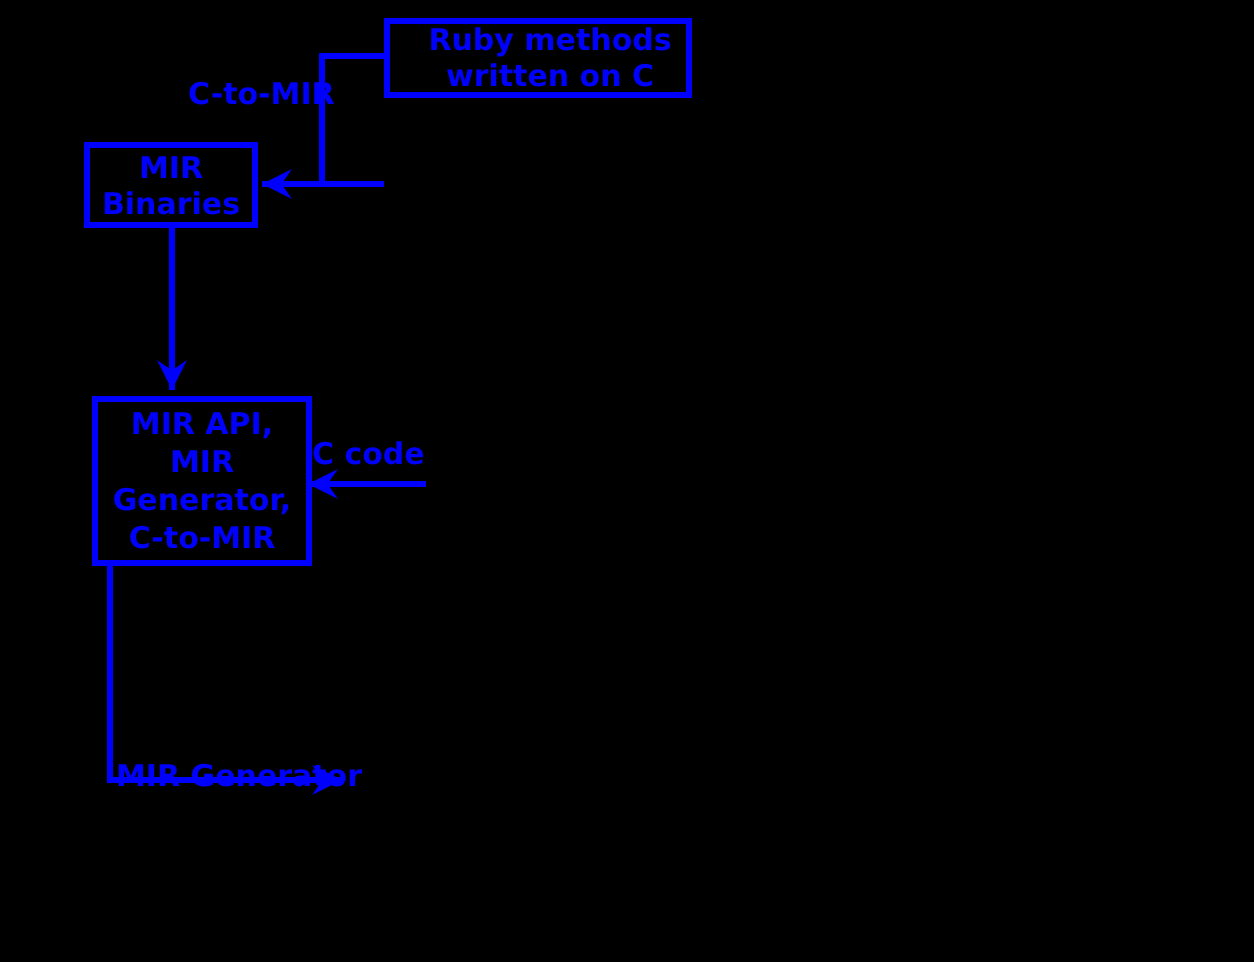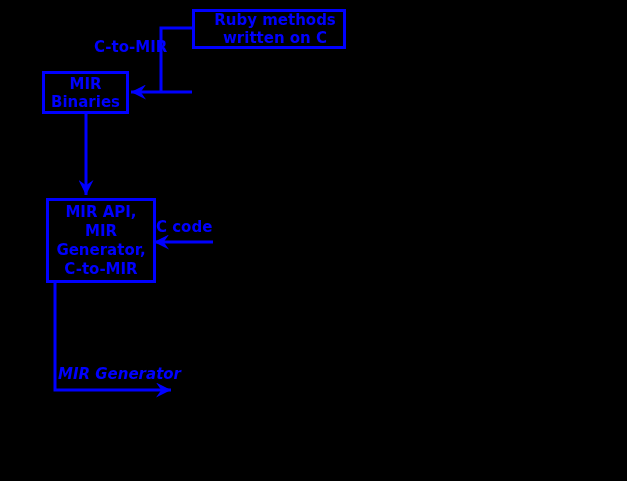--- a/index.html
+++ b/index.html
@@ -44,21 +44,21 @@
   .edge-label {
     position: absolute;
     color: var(--accent);
     font-weight: bold;
     font-size: 15px;
     line-height: 16px;
     white-space: pre;
   }
   .lbl-ctomir { left: 94px;  top: 39px;  }
   .lbl-ccode  { left: 156px; top: 219px; }
-  .lbl-mirgen { left: 58px;  top: 366px; font-style: italic; }
+  .lbl-mirgen { left: 58px;  top: 380px; }
 </style>
 </head>
 <body>
 
 <div class="stage">
 
   <svg class="wires" viewBox="0 0 627 481" xmlns="http://www.w3.org/2000/svg">
     <defs>
       <marker id="ah" viewBox="0 0 10 10" refX="10" refY="5" markerWidth="5.5" markerHeight="5" orient="auto">
         <path class="ah-fill" d="M 0 0 L 10 5 L 0 10 L 3.5 5 Z"></path>

